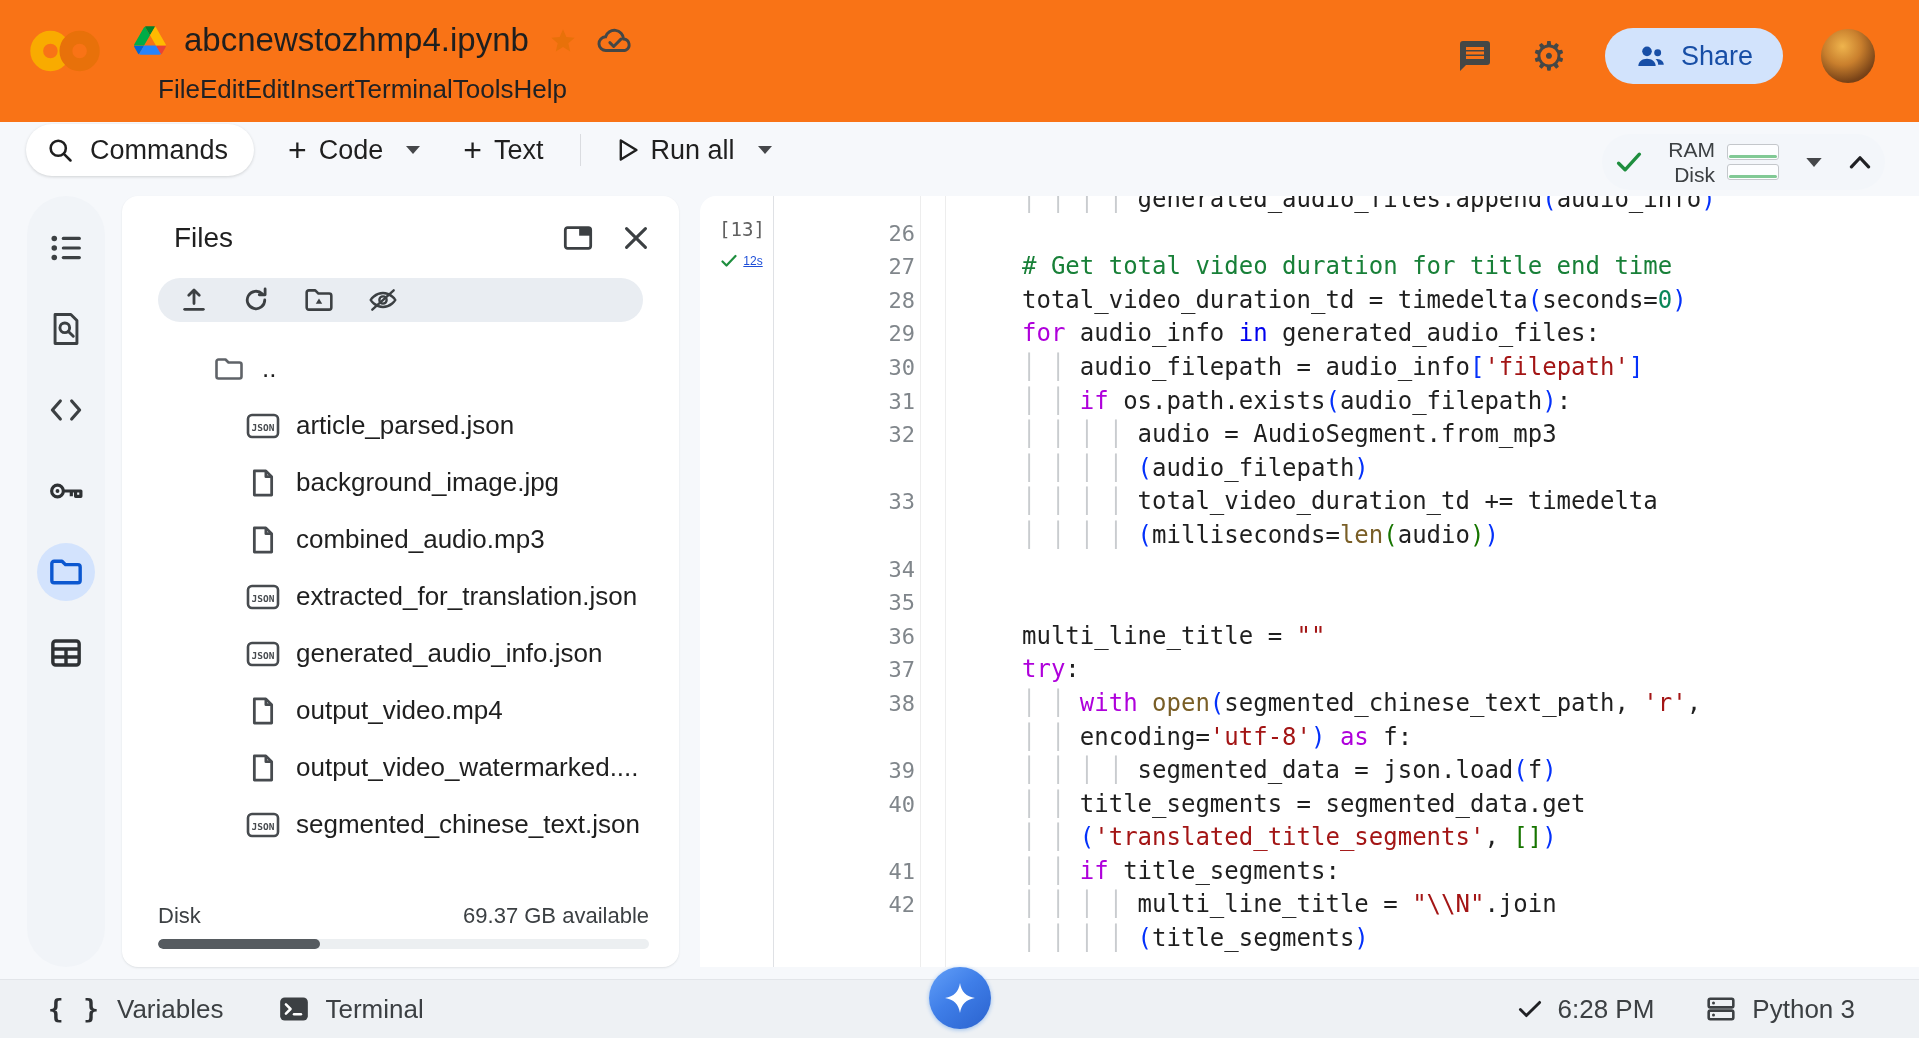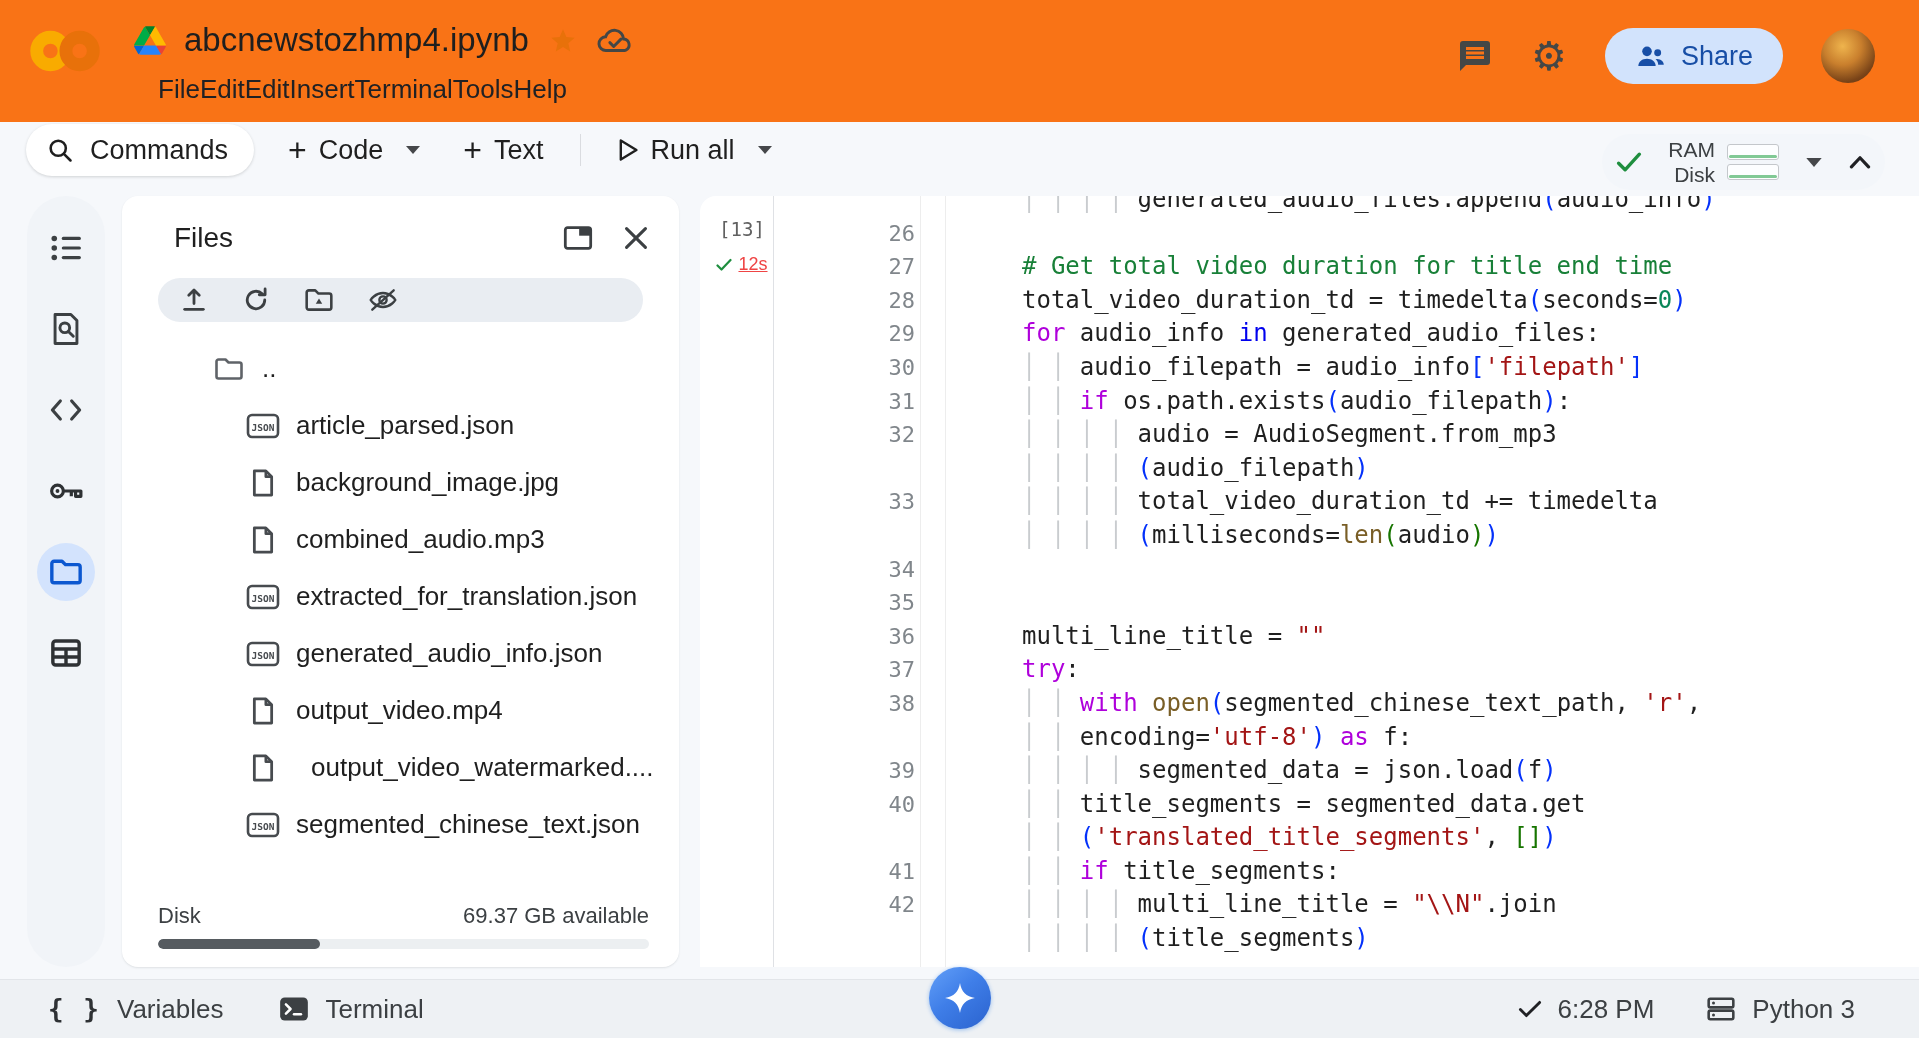--- a/index.html
+++ b/index.html
@@ -53,21 +53,21 @@
   .files-foot { position:absolute; left:36px; right:30px; bottom:18px; }
   .foot-line { display:flex; justify-content:space-between; font-size:22px; color:#3C4043; }
   .disk-bar { margin-top:10px; height:10px; border-radius:5px; background:#ECEFF1; position:relative; overflow:hidden; }
   .disk-fill { position:absolute; left:0; top:0; bottom:0; border-radius:5px; background:#565B60; }
 
   
   .editor { position:absolute; left:700px; top:196px; right:0; height:771px; background:#FFFFFF; border-radius:16px 0 0 0; overflow:hidden; }
   .exec { position:absolute; left:12px; top:22px; width:60px; }
   .exec-count { font-family:"DejaVu Sans Mono",monospace; font-size:19px; color:#616161; text-align:center; }
   .exec-time { display:flex; align-items:center; gap:6px; margin-top:14px; justify-content:center; }
-  .exec-time span { font-size:18px; color:#ef4444;text-decoration:underline; }
+  .exec-time span { font-size:12px; color:#1d4ed8;text-decoration:underline; }
   .vline { position:absolute; top:0; bottom:0; width:1px; }
   .vl1 { left:73px; background:#DFE1E5; }
   .vl2 { left:220px; background:#EDEDED; }
   .vl3 { left:245px; background:#EDEDED; }
   .code-rows { position:absolute; left:0; top:-13px; right:0; }
   .crow { position:relative; height:33.6px; }
   .lnum { position:absolute; left:0; width:215px; text-align:right; font-family:"DejaVu Sans Mono",monospace; font-size:22px; line-height:33.6px; color:#80868B; }
   .ccode { position:absolute; left:322px; font-family:"DejaVu Sans Mono",monospace; font-size:24px; line-height:33.6px; white-space:pre; }
   .tk-t  { color:#1F1F1F; }
   .tk-c  { color:#188038; }
@@ -376,21 +376,21 @@
       </div>
       <div class="trow" style="padding-left: 124px;">
         <span class="ticon">
           <svg width="24" height="30" viewBox="0 0 20 26" fill="none" stroke="#474B4F" stroke-width="2.4" stroke-linejoin="round">
             <path d="M2.5 2.5h10l5 5v16h-15z"></path>
             <path d="M12.5 2.5v5h5"></path>
           </svg>
         </span>
         <span class="trow-label">output_video.mp4</span>
       </div>
-      <div class="trow" style="padding-left: 124px; gap: 15px;">
+      <div class="trow" style="padding-left: 124px;">
         <span class="ticon">
           <svg width="24" height="30" viewBox="0 0 20 26" fill="none" stroke="#474B4F" stroke-width="2.4" stroke-linejoin="round">
             <path d="M2.5 2.5h10l5 5v16h-15z"></path>
             <path d="M12.5 2.5v5h5"></path>
           </svg>
         </span>
         <span class="trow-label">output_video_watermarked....</span>
       </div>
       <div class="trow" style="padding-left: 124px;">
         <span class="ticon">

